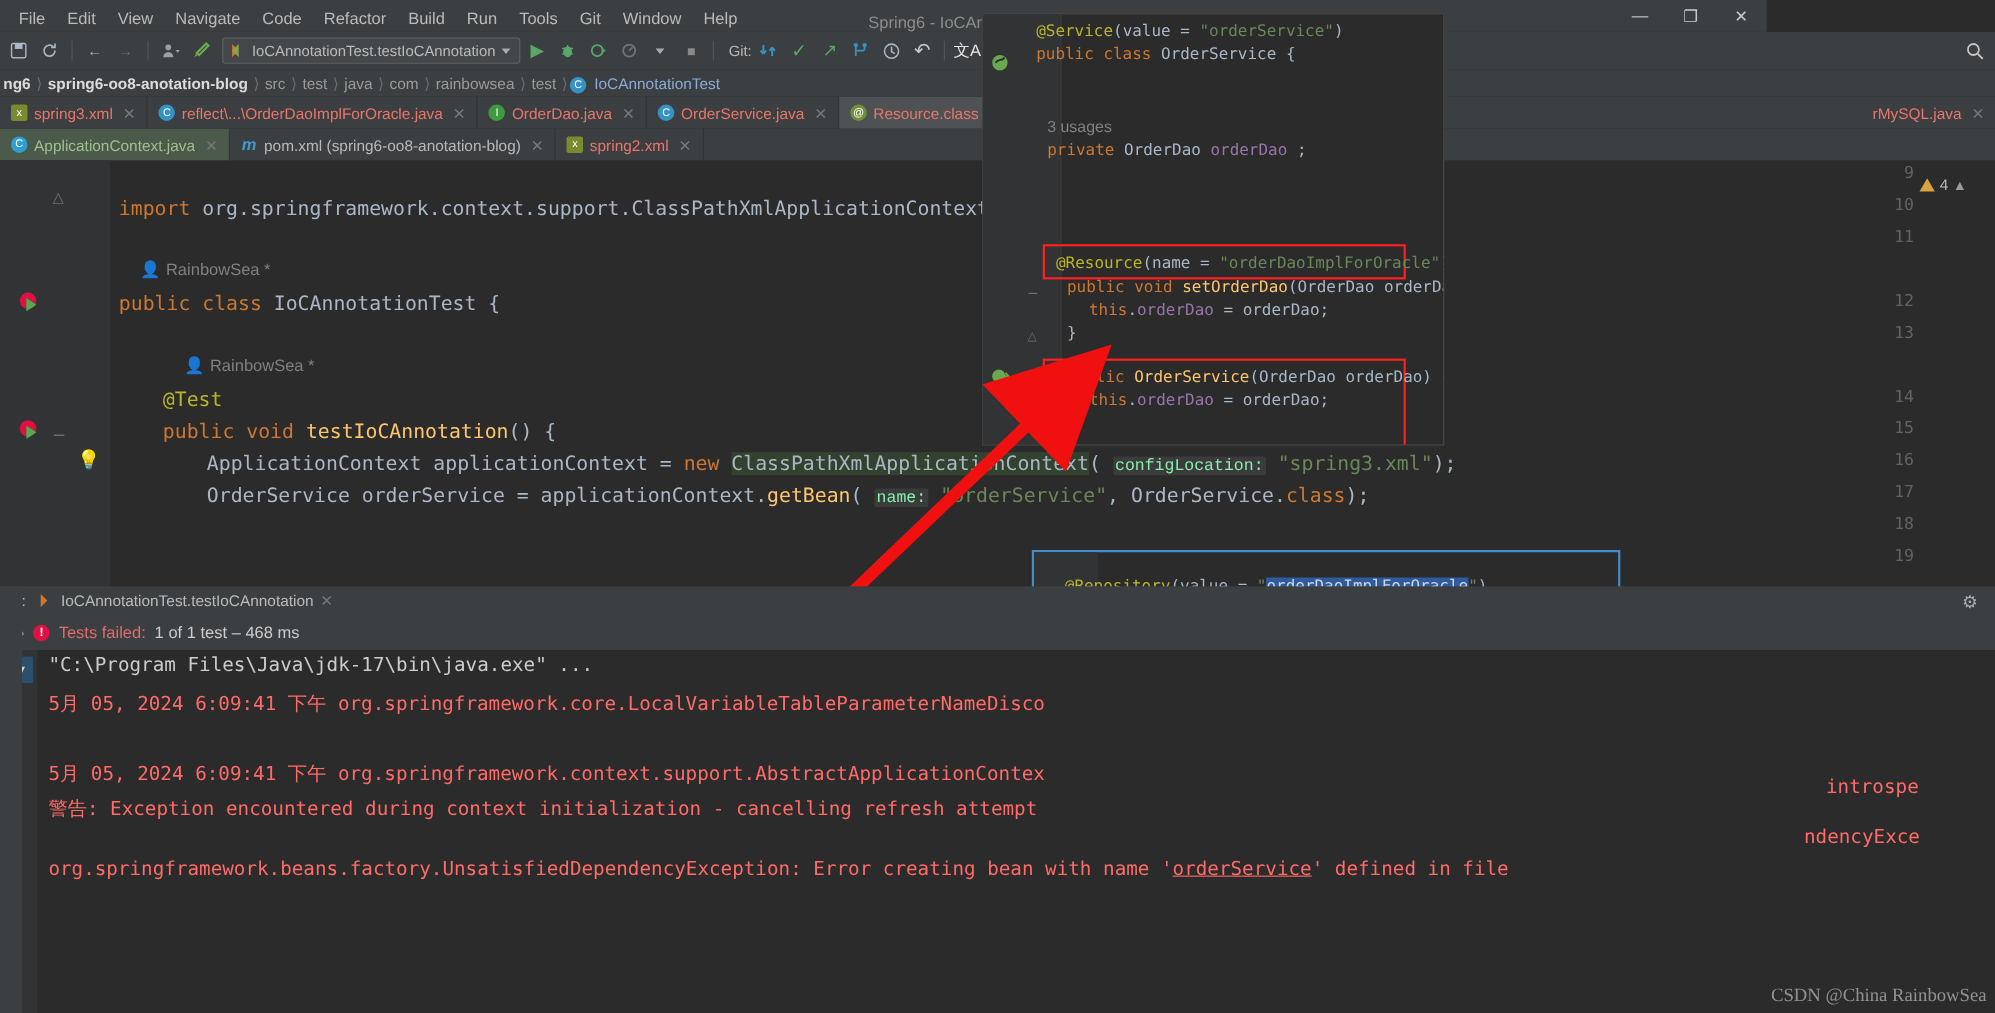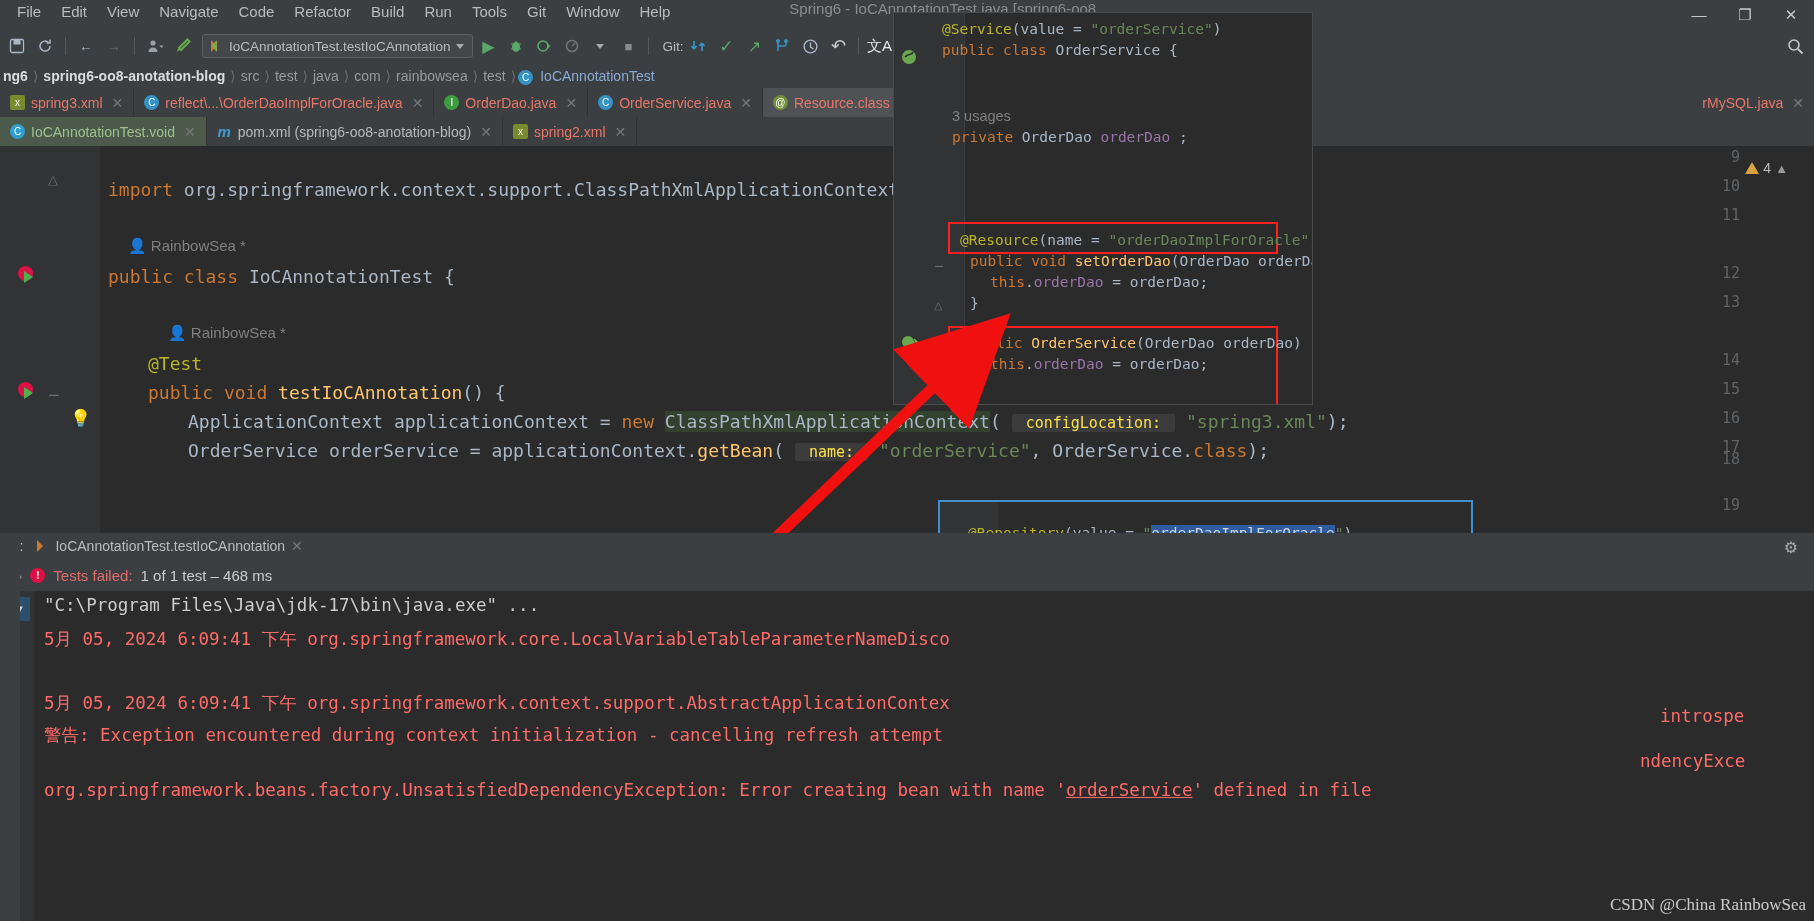--- a/index.html
+++ b/index.html
@@ -6,22 +6,22 @@
   html, body {
     width: 1814px; height: 921px;
     background: #3c3f41;
     font-family: "Liberation Sans", sans-serif;
     overflow: hidden;
   }
   .root { position: relative; width: 1814px; height: 921px; background: #2b2b2b; }
 
   
   .titlebar {
-    position: absolute; left: 0; top: 0; width: 1814px; height: 29px;
-    background: #3c3f41; display: flex; align-items: flex-start;
+    position: absolute; left: 0; top: 0; width: 1606px; height: 29px;
+    background: #3c3f41; display: flex; align-items: flex-end;
   }
   .menu { display: flex; align-items: center; padding-left: 8px; gap: 2px; }
   .menu-item {
     color: #bbbbbb; font-size: 15px; padding: 3px 9px; border-radius: 2px;
     white-space: nowrap;
   }
   .title-proj {
     color: #8c8c8c; font-size: 15px; margin-left: 110px; white-space: nowrap;
     overflow: hidden;
   }
@@ -110,21 +110,21 @@
     position: absolute; left: 108px; top: 0; font-family: "DejaVu Sans Mono", monospace;
     font-size: 18px; line-height: 29px; white-space: pre; color: #a9b7c6;
   }
   .kw { color: #cc7832; }
   .str { color: #6a8759; }
   .cls2 { color: #a9b7c6; }
   .anno { color: #bbb529; }
   .fn { color: #ffc66d; }
   .fld { color: #9876aa; }
   .br { color: #a9b7c6; }
-  .hint { color: #fde047; background: #3b3b3b; padding: 0 14px; border-radius: 2px; font-size: 15px; }
+  .hint { color: #86efac; background: #3b3b3b; padding: 0 2px; border-radius: 2px; font-size: 15px; font-family: Liberation Mono, monospace; }
   .author { color: #808080; font-size: 15px; font-family: "Liberation Sans", sans-serif; }
   .hl-green { background: #32422f; }
 
   .runmark { position: absolute; left: 18px; width: 17px; height: 17px; }
   .runmark .dot { width: 15px; height: 15px; border-radius: 50%; background: #d14; position:absolute; left:0; top:0;}
   .runmark .tri { position: absolute; left: 6px; top: 5px; width:0;height:0;
     border-top:6px solid transparent;border-bottom:6px solid transparent;border-left:9px solid #4caf50; }
   .bulb { position: absolute; left: 70px; color: #f5c518; font-size: 17px; }
   .fold { position: absolute; left: 48px; color: #707070; font-size: 13px; }
 
@@ -195,21 +195,21 @@
   .console .line.red { color: #ff6b68; }
   .chev-down-btn {
     position: absolute; left: 8px; top: 6px; width: 22px; height: 24px; background: #2d4f6e;
     color: #cfd6de; display: flex; align-items: center; justify-content: center; font-size: 13px;
   }
   .leftstrip {
     position: absolute; left: 0; top: 533px; width: 20px; height: 388px; background: #3c3f41;
   }
   .ul { text-decoration: underline; }
   .watermark {
-    position: absolute; right: 8px; bottom: 6px; color: #e5e5e5; font-size: 17px;
+    position: absolute; right: 8px; bottom: 6px; color: #a3a3a3; font-size: 17px;
     font-family: "Liberation Serif", serif; opacity: .85;
   }
 </style>
 </head>
 <body>
 
 <div class="root">
 
   <div class="titlebar">
     <div class="menu">
@@ -383,21 +383,21 @@
     <div style="flex:1"></div>
     <div class="tab" style="border:none">
       <span>rMySQL.java</span>
       <span class="x">✕</span>
     </div>
   </div>
 
   <div class="tabrow r2">
     <div class="tab active-green">
       <span class="ic ic-test">C</span>
-      <span>IoCAnnotationTest.void</span>
+      <span>ApplicationContext.java</span>
       <span class="x">✕</span>
     </div>
     <div class="tab" style="color:#b8b8b8">
       <span class="ic ic-m">m</span>
       <span>pom.xml (spring6-oo8-anotation-blog)</span>
       <span class="x">✕</span>
     </div>
     <div class="tab">
       <span class="ic ic-xml">x</span>
       <span>spring2.xml</span>
@@ -410,21 +410,21 @@
 
     <div class="lnum" style="top:2px">9</div>
     <div class="lnum" style="top:31px">10</div>
     <div class="lnum" style="top:60px">11</div>
     <div class="lnum" style="top:118px">12</div>
     <div class="lnum" style="top:147px">13</div>
     <div class="lnum" style="top:205px">14</div>
     <div class="lnum" style="top:234px">15</div>
     <div class="lnum" style="top:263px">16</div>
     <div class="lnum" style="top:292px">17</div>
-    <div class="lnum" style="top:304px">18</div>
+    <div class="lnum" style="top:321px">18</div>
     <div class="lnum" style="top:350px">19</div>
 
     <div class="runmark" style="top:120px">
       <span class="dot"></span>
         <span class="tri"></span>
       </div>
     <div class="runmark" style="top:236px">
       <span class="dot"></span>
         <span class="tri"></span>
       </div>

